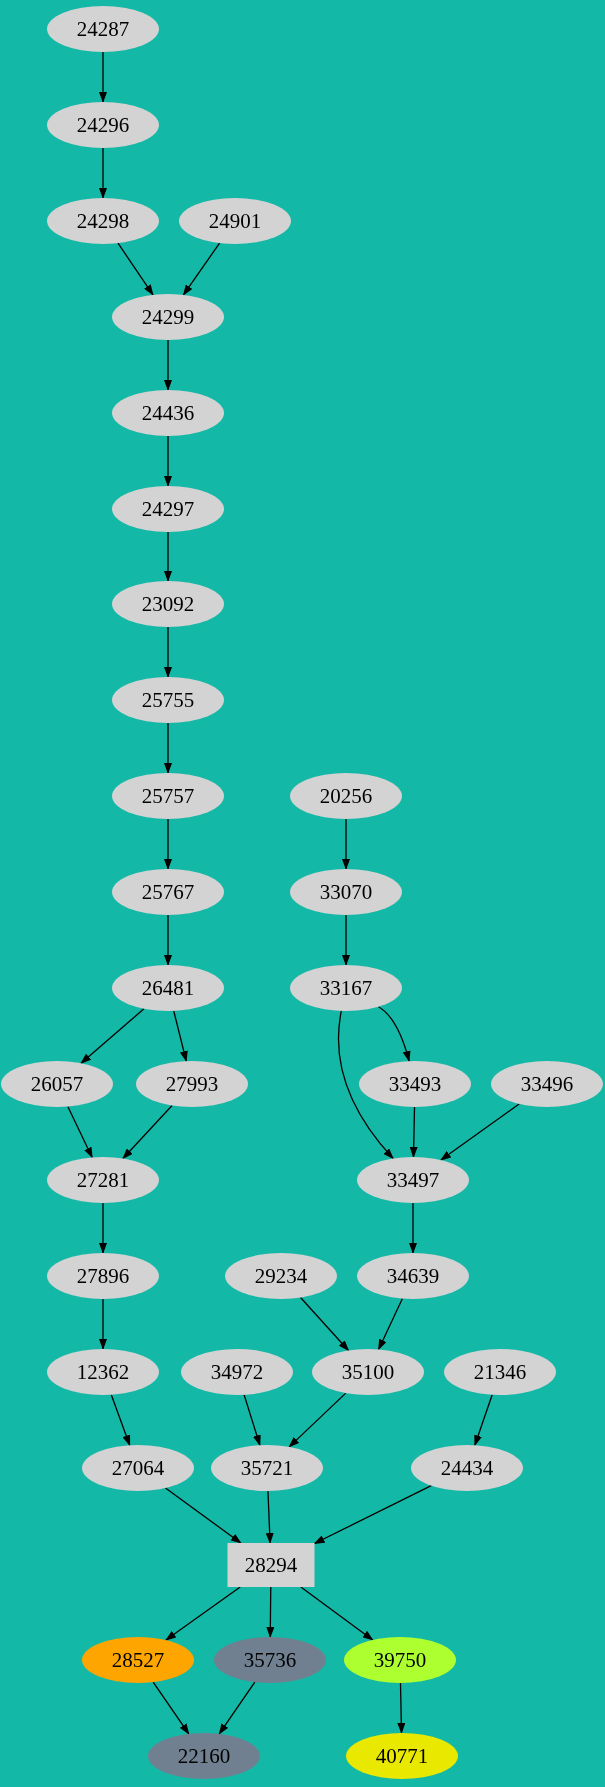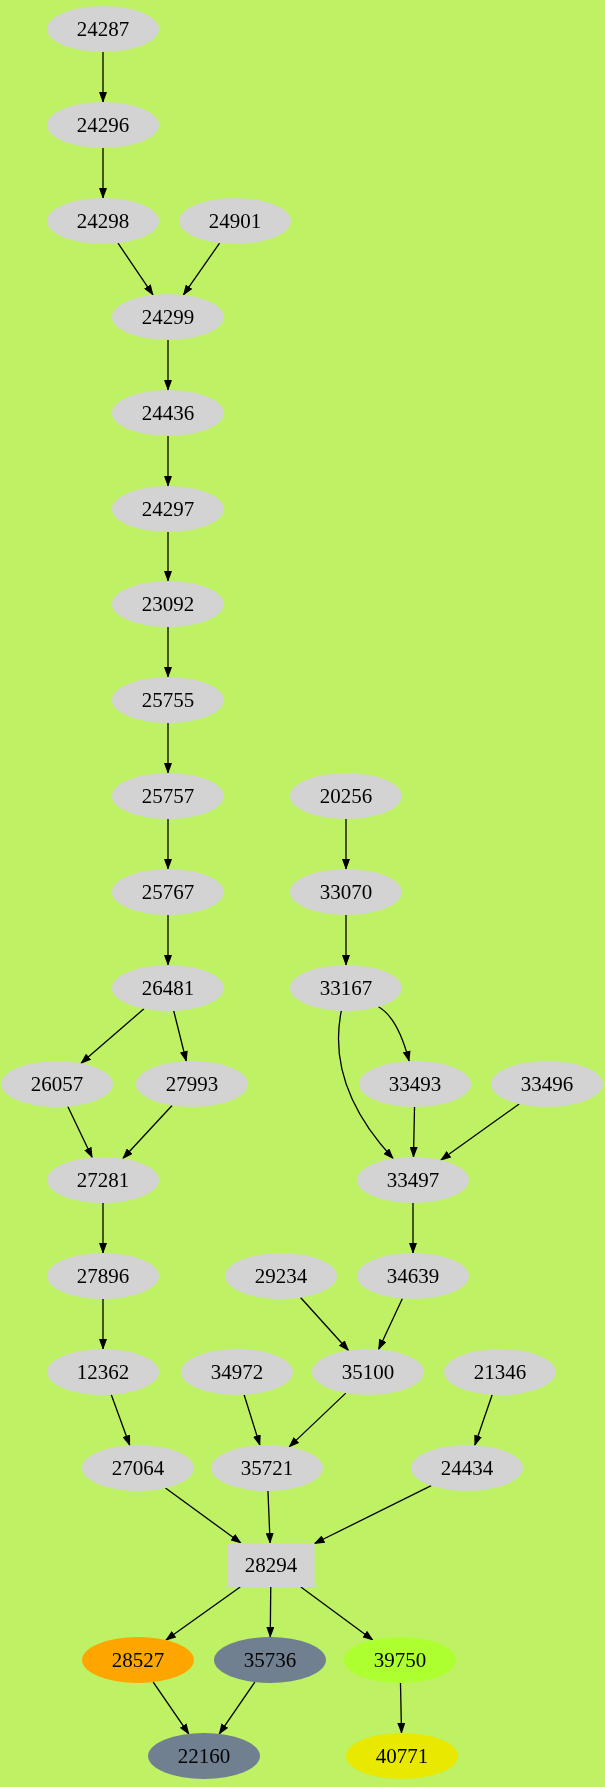--- a/index.html
+++ b/index.html
@@ -4,21 +4,21 @@
 <style>
   html, body {
     margin: 0;
     padding: 0;
     background: #ffffff;
   }
   .canvas {
     position: relative;
     width: 605px;
     height: 1787px;
-    background: #bef264;
+    background: #14b8a6;
     overflow: hidden;
   }
   svg { display: block; }
   .edge {
     fill: none;
     stroke: #000000;
     stroke-width: 1.3;
   }
   .node-label {
     font-family: "Liberation Serif", "DejaVu Serif", serif;

